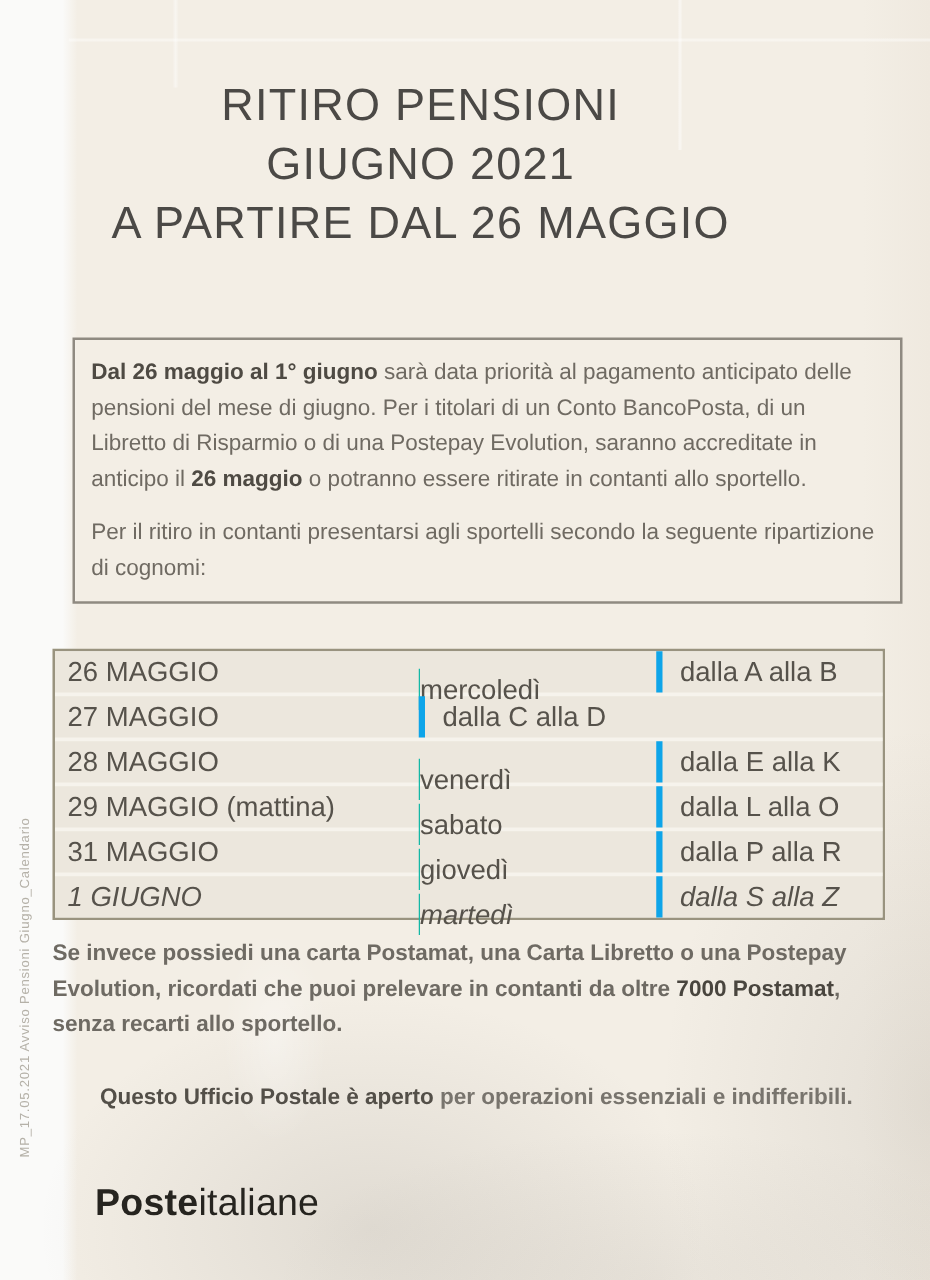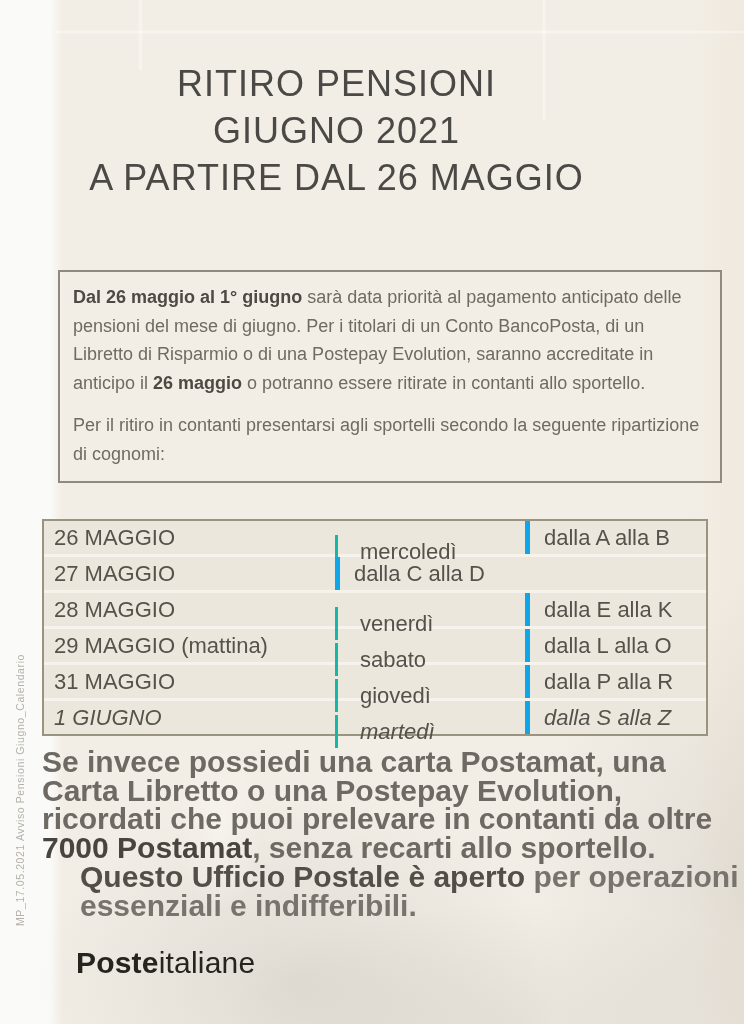--- a/index.html
+++ b/index.html
@@ -36,24 +36,24 @@
 
   .sched{
     position:absolute;left:42px;top:519px;width:666px;box-sizing:border-box;
     border:2px solid #99937f;background:#f6f3ec;
   }
   .srow{display:flex;height:33px;align-items:center;background:#ece7dd;border-bottom:3px solid #f6f3ec;}
   .srow:last-child{border-bottom:none;font-style:italic;}
   .scell{height:100%;display:flex;align-items:center;box-sizing:border-box;
     color:#56524b;font-size:22px;}
   .c-date{width:291px;padding-left:10px;}
-  .c-day{width:190px;padding-left:22px;border-left:3px solid #14b8a6;margin-top:28px;}
+  .c-day{width:190px;border-left:1px solid #14b8a6;margin-top:28px;}
   .c-sur{width:181px;padding-left:14px;border-left:5px solid #0ea5e9;}
 
-  .para{position:absolute;left:42px;width:672px;font-weight:700;font-size:30px;line-height:28.5px;}
+  .para{position:absolute;left:42px;width:672px;font-weight:700;font-size:18px;line-height:28.5px;}
   .para-postamat{top:748px;color:#6e6a63;}
   .para-postamat .hl{color:#49453e;}
   .para-office{top:863px;color:#78746d;margin-left:38px;}
   .para-office .lead{color:#534f48;}
 
   .logo{position:absolute;left:76px;top:946px;font-size:30px;color:#26241f;letter-spacing:0.2px;}
   .logo .lb{font-weight:700;}
   .logo .lr{font-weight:400;}
 
   .side-note{

